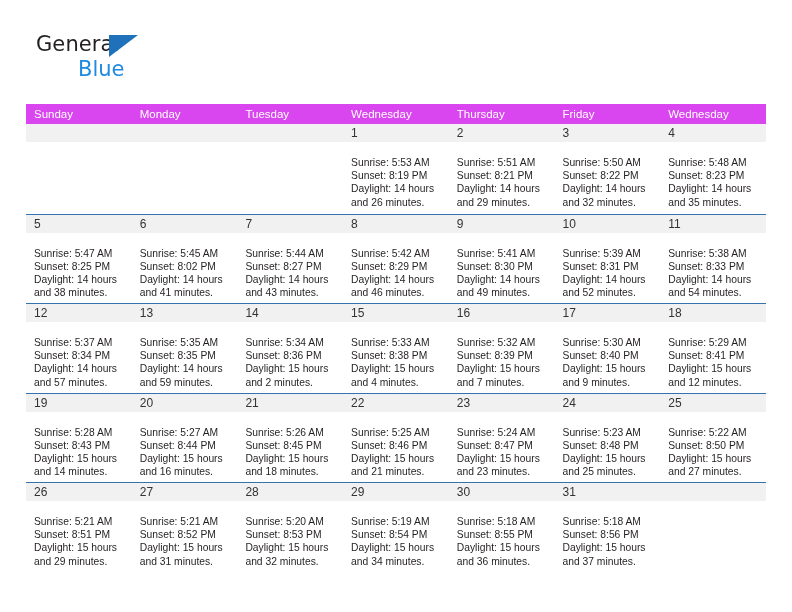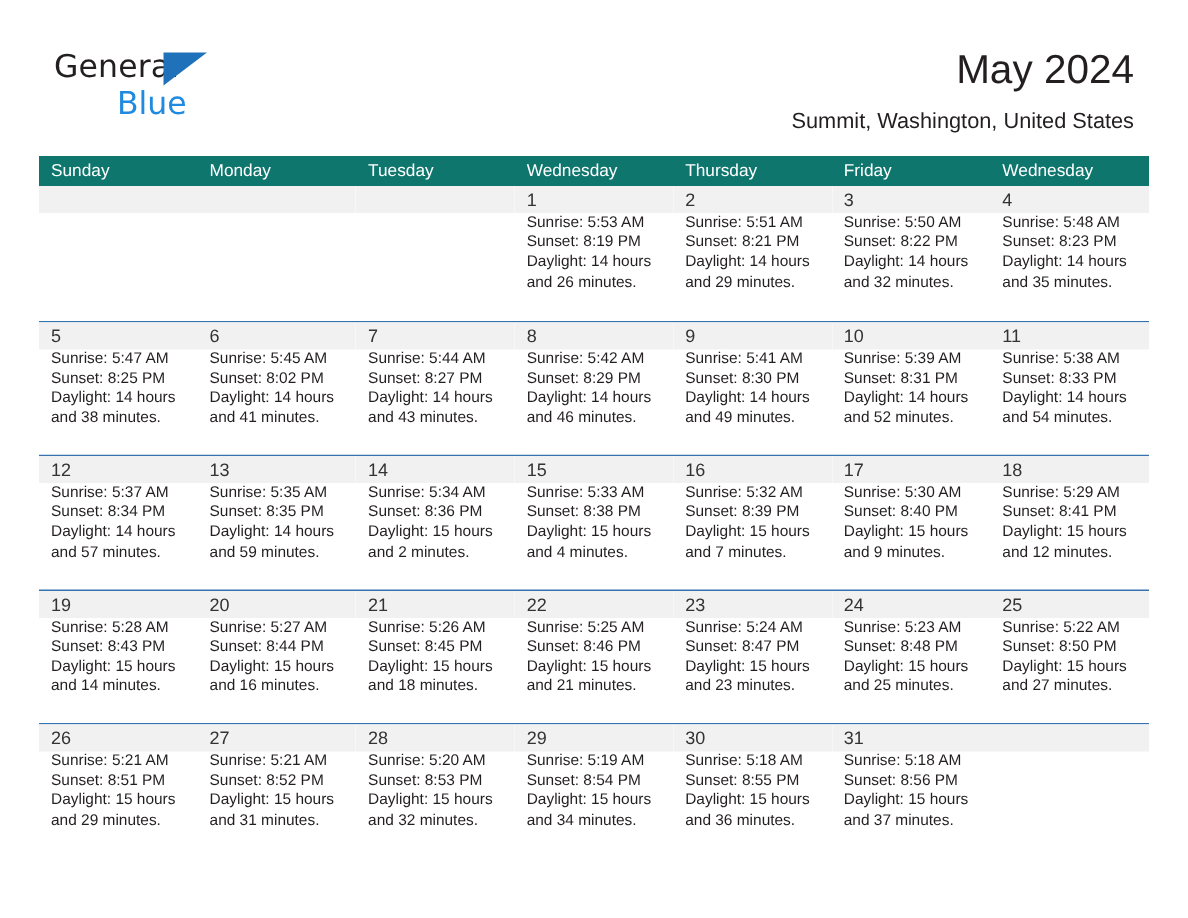--- a/index.html
+++ b/index.html
@@ -89,21 +89,21 @@
     position: absolute;
     left: 26px;
     top: 104px;
     width: 740px;
   }
 
   .weekday-row {
     display: flex;
     width: 740px;
     height: 20px;
-    background: #0f766e;
+    background: #d946ef;
   }
   .weekday-cell {
     width: 105.71px;
     height: 20px;
     color: #ffffff;
     font-size: 11.5px;
     line-height: 20px;
     padding-left: 8px;
     white-space: nowrap;
     overflow: hidden;
@@ -127,21 +127,21 @@
     height: 18px;
     background: #f1f1f1;
     padding-left: 8px;
     font-size: 12px;
     line-height: 18px;
     color: #333333;
   }
   .day-cell.empty .day-num-band { color: transparent; }
 
   .day-lines {
-    padding: 0 4px 0 8px;
+    padding: 14px 4px 0 8px;
   }
   .day-line {
     font-size: 10.3px;
     line-height: 13.2px;
     color: #231f20;
     white-space: nowrap;
   }
 </style>
 </head>
 <body>
@@ -149,24 +149,20 @@
 <div class="page">
 
   <div class="top-bar">
 
     <div class="logo">
       <span class="logo-general">General</span>
       <span class="logo-triangle"></span>
       <span class="logo-blue">Blue</span>
     </div>
 
-    <div class="title-block">
-      <div class="cal-title">May 2024</div>
-      <div class="cal-subtitle">Summit, Washington, United States</div>
-    </div>
 
   </div>
 
   <div class="calendar">
     <div class="weekday-row" id="weekday-row">
         <div class="weekday-cell">Sunday</div>
         <div class="weekday-cell">Monday</div>
         <div class="weekday-cell">Tuesday</div>
         <div class="weekday-cell">Wednesday</div>
         <div class="weekday-cell">Thursday</div>

